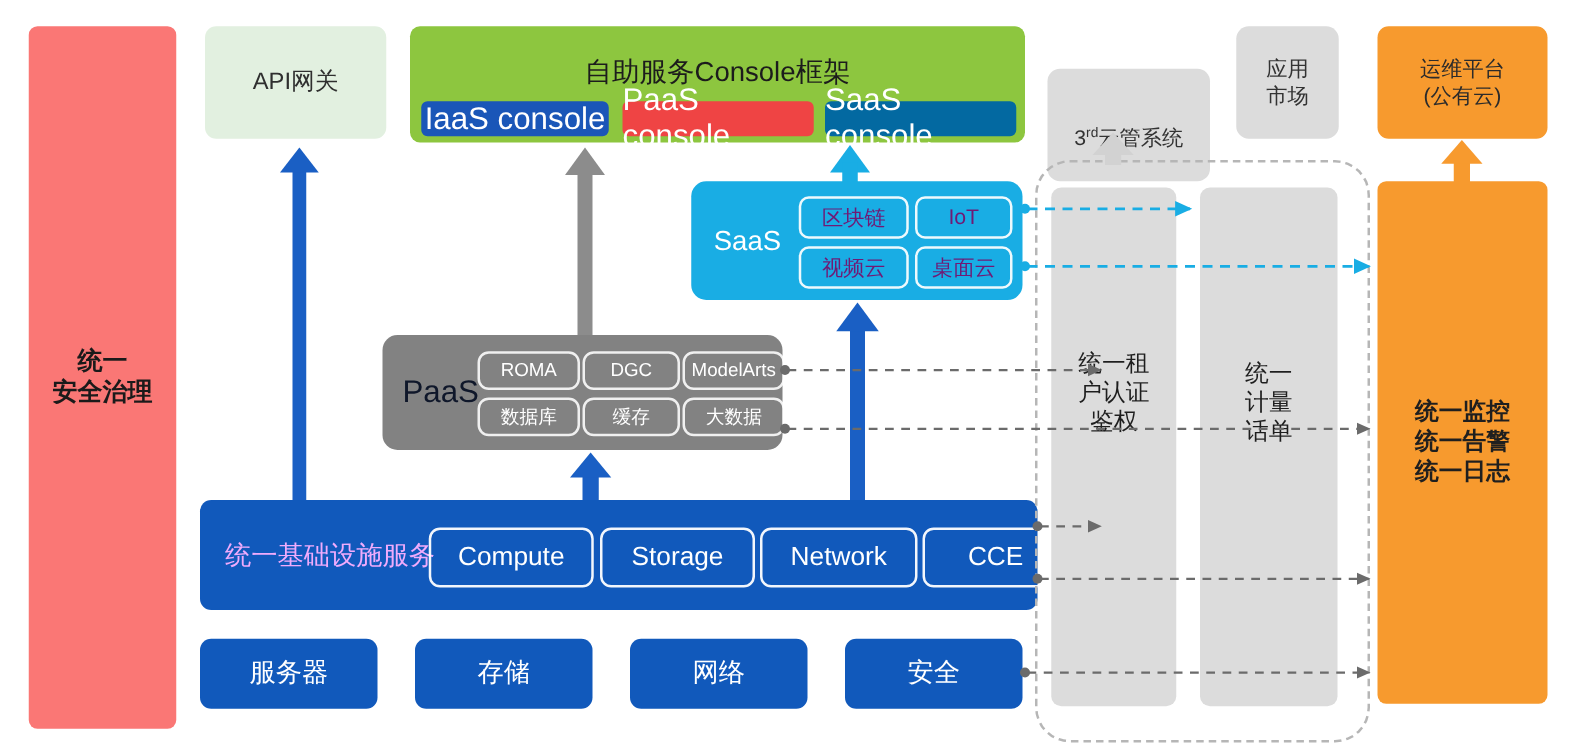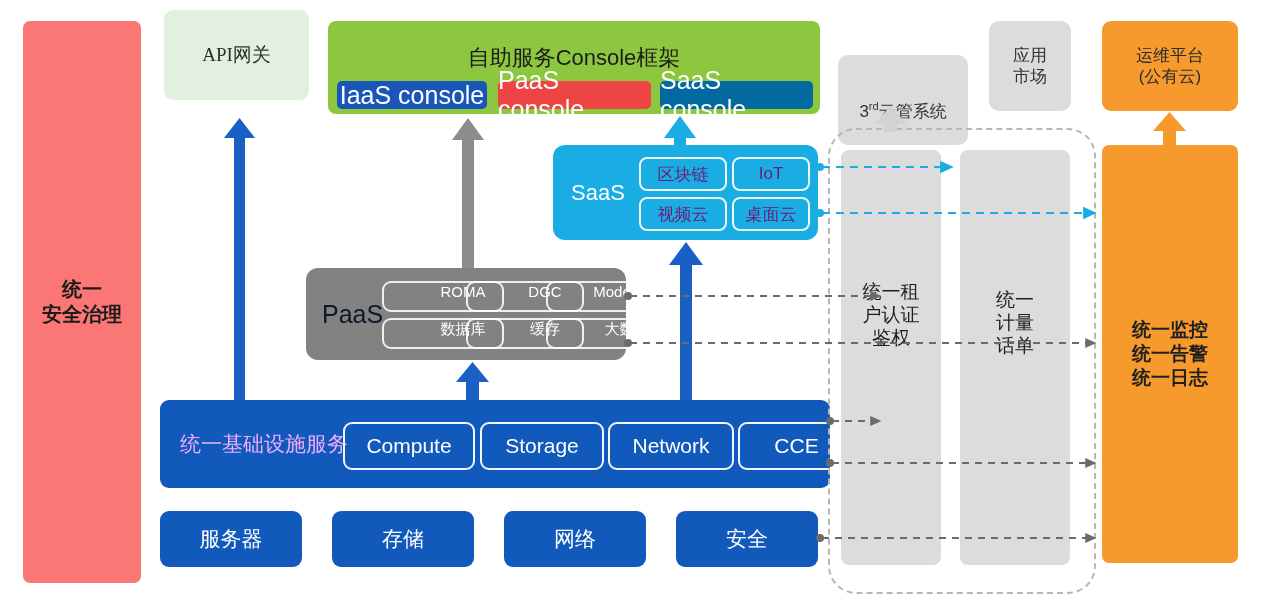--- a/index.html
+++ b/index.html
@@ -35,21 +35,21 @@
   
   .saas-box{background:#19ade4;border-radius:12px;}
   .saas-label{position:absolute;left:18px;top:50%;transform:translateY(-50%);color:#fff;font-size:22px;}
   .pill{position:absolute;border:2px solid rgba(255,255,255,.92);border-radius:8px;color:#701a75;
         display:flex;align-items:center;justify-content:center;font-size:17px;}
 
   
   .paas-box{background:#828282;border-radius:12px;}
   .paas-label{position:absolute;left:16px;top:50%;transform:translateY(-50%);color:#0f172a;font-size:25px;}
   .pill-p{position:absolute;border:2px solid rgba(255,255,255,.88);border-radius:9px;color:#fff;
-          display:flex;justify-content:center;font-size:15px;padding-left:40px;}
+          display:flex;align-items:center;justify-content:center;font-size:15px;}
 
   
   .infra-box{background:#1159bb;border-radius:9px;}
   .infra-label{position:absolute;left:20px;top:50%;transform:translateY(-50%);color:#f0abfc;font-size:21px;}
   .pill-i{position:absolute;border:2px solid rgba(255,255,255,.95);border-radius:9px;color:#fff;
           display:flex;align-items:center;justify-content:center;font-size:21px;}
   .blue-base{background:#1159bb;border-radius:9px;color:#fff;font-size:21px;}
 
   
   .band{position:absolute;background:#dcdcdc;border-radius:8px;}
@@ -64,21 +64,21 @@
 </head>
 <body>
 
 <div id="stage">
 
   <div class="box red-bar" style="left:23px;top:21px;width:118px;height:562px;">
     <span>统一
 安全治理</span>
   </div>
 
-  <div class="box apigw" style="left:164px;top:10px;width:145px;height:90px;font-family:Liberation Serif, serif;">
+  <div class="box apigw" style="left:164px;top:21px;width:145px;height:90px;">
     <span>API网关</span>
   </div>
 
   <div class="console-frame" style="position:absolute;left:328px;top:21px;width:492px;height:93px;">
     <div class="console-title">自助服务Console框架</div>
     <div class="chip chip-iaas" style="left:9px;top:60px;width:150px;height:28px;">
       <span>IaaS console</span>
     </div>
     <div class="chip chip-paas" style="left:170px;top:60px;width:153px;height:28px;">
       <span>PaaS console</span>

